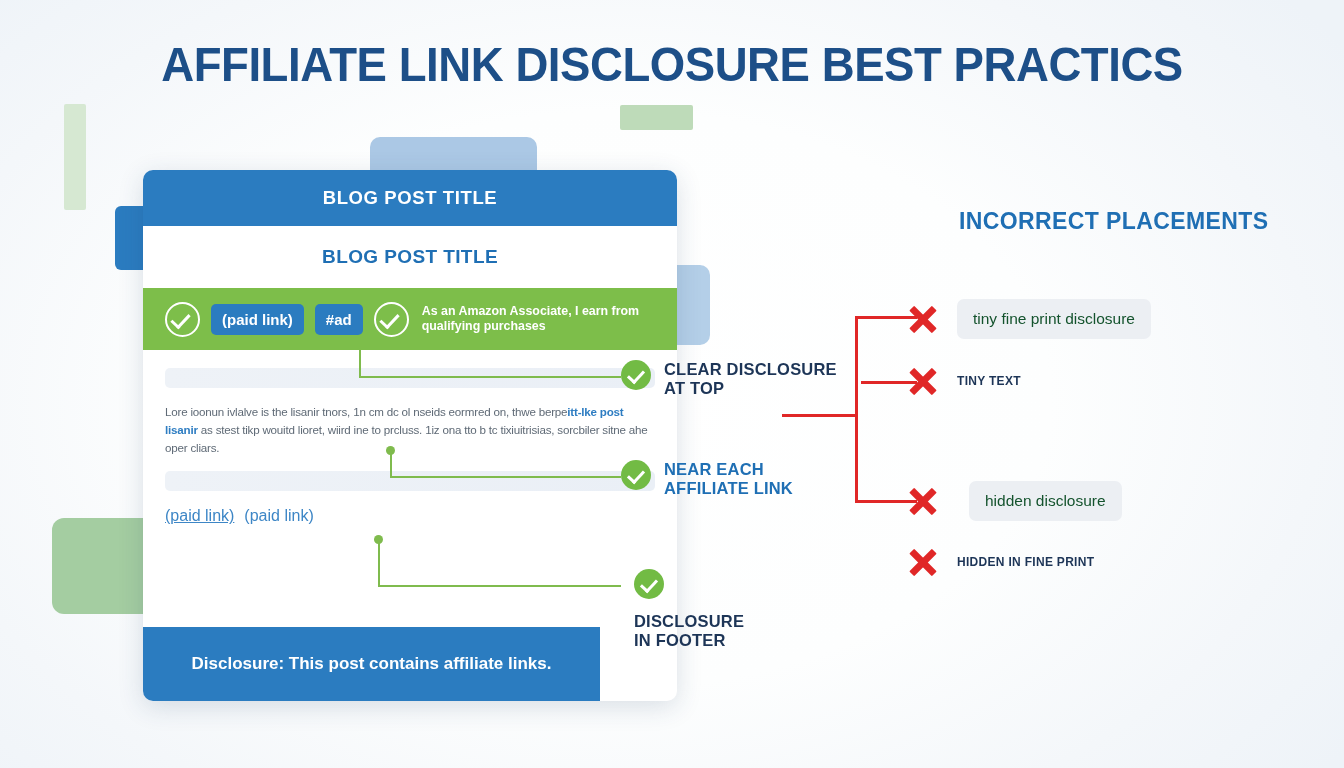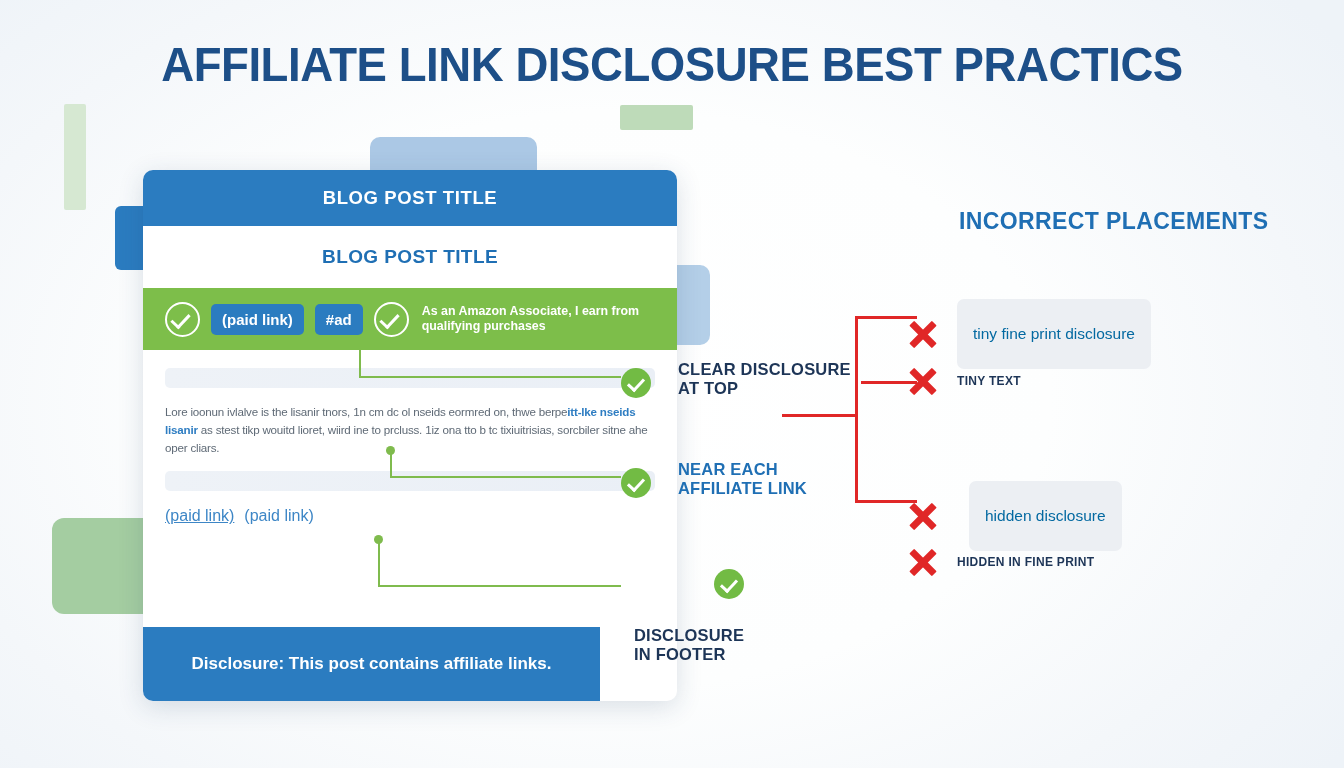--- a/index.html
+++ b/index.html
@@ -227,22 +227,22 @@
   .conn-dot {
     width: 9px; height: 9px;
     border-radius: 50%;
     background: #7fbb4d;
   }
 
   
   .good-item {
     position: absolute;
     display: flex;
-    align-items: flex-end;
-    gap: 27px;
+    align-items: flex-start;
+    gap: 13px;
   }
   .check-solid {
     width: 30px; height: 30px;
     border-radius: 50%;
     background: #72bb44;
     position: relative;
     flex: 0 0 auto;
   }
   .check-solid::after {
     content: "";
@@ -290,22 +290,22 @@
     left: 2px; top: 15px;
     width: 32px; height: 7px;
     background: #e02727;
     border-radius: 1px;
   }
   .x-mark::before { transform: rotate(45deg); }
   .x-mark::after  { transform: rotate(-45deg); }
   .bad-pill {
     background: #eceff3;
     border-radius: 7px;
-    padding: 26px 16px;
-    color: #0369a1;
+    padding: 11px 16px;
+    color: #14532d;
     font-size: 15.5px;
     white-space: nowrap;
   }
   .bad-label {
     font-weight: bold;
     font-size: 12px;
     letter-spacing: 0.3px;
     color: #1d3557;
     white-space: nowrap;
   }
@@ -343,21 +343,21 @@
 I earn from
 qualifying purchases</span>
     </div>
 
     <div class="card-body">
       <div class="placeholder-bar">
         <span class="chev">›</span>
       </div>
 
       <p class="lorem"><span>Lore ioonun ivlalve is the lisanir tnors, 1n cm dc ol nseids</span>
-        <span>eormred on, thwe berpe</span><span class="lnk">itt-lke nseids</span> <span class="lnk">lisanir</span> <span>as stest tikp wouitd</span>
+        <span>eormred on, thwe berpe</span><span class="lnk">itt-lke post</span> <span class="lnk">lisanir</span> <span>as stest tikp wouitd</span>
         <span>lioret, wiird ine to prcluss. 1iz ona tto b  tc tixiuitrisias, sorcbiler</span>
         <span>sitne ahe oper cliars.</span></p>
 
       <div class="placeholder-bar" style="margin-top:14px;">
         <span class="chev">›</span>
       </div>
 
       <div class="paid-links-row">
         <span class="u">(paid link)</span>
         <span>(paid link)</span>

